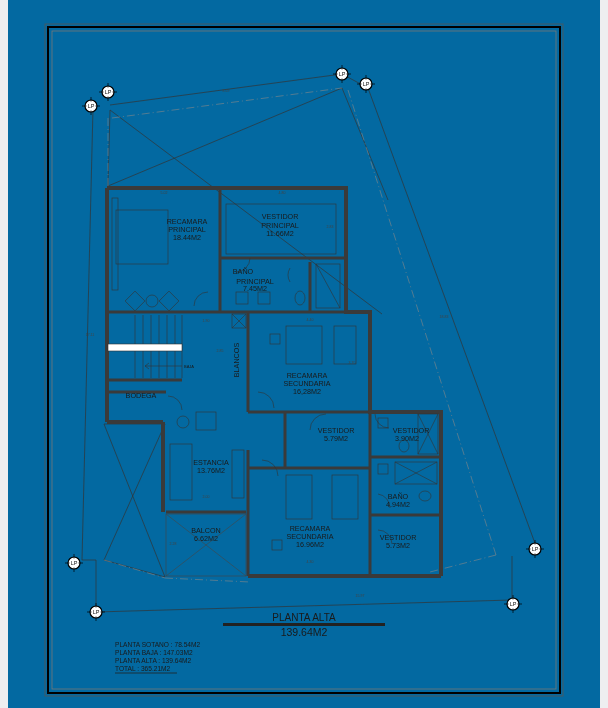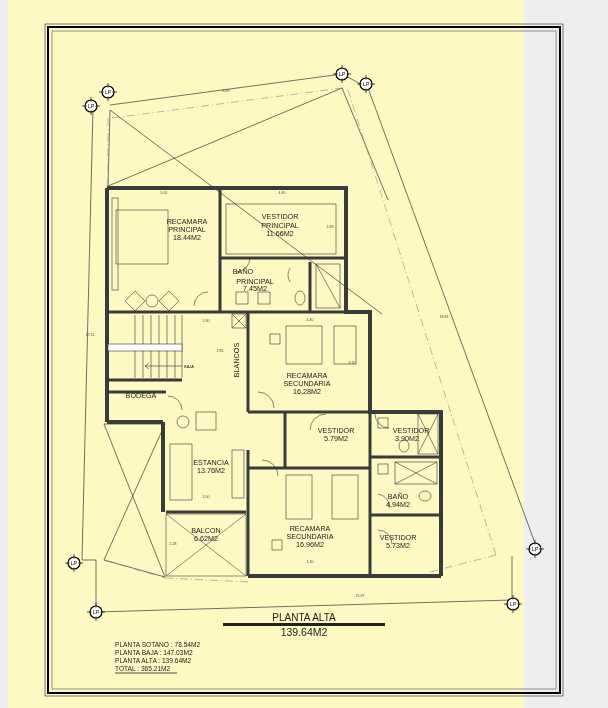--- a/index.html
+++ b/index.html
@@ -1,18 +1,18 @@
 <!DOCTYPE html>
 <html><head>
 <meta charset="utf-8">
 <style>
   html, body { margin:0; padding:0; }
   body { width:608px; height:708px; background:#eeeef0; position:relative; overflow:hidden;
          font-family:"Liberation Sans", sans-serif; }
-  #sheet { position:absolute; left:8px; top:0; width:516px; height:708px; background:#fef9c3; }
+  #sheet { position:absolute; left:8px; top:0; width:592px; height:708px; background:#0369a1; }
   svg { position:absolute; left:0; top:0; }
   .lbl { font-family:"Liberation Sans", sans-serif; fill:#1a1a1a; }
   .room { font-size:7.2px; text-anchor:middle; }
   .dim { font-size:3.5px; fill:#444; text-anchor:middle; }
   .lp  { font-size:5.5px; text-anchor:middle; fill:#111; }
   .title { font-size:10px; text-anchor:middle; }
   .area { font-size:10.5px; text-anchor:middle; }
   .sum { font-size:6.6px; }
 </style>
 </head>

